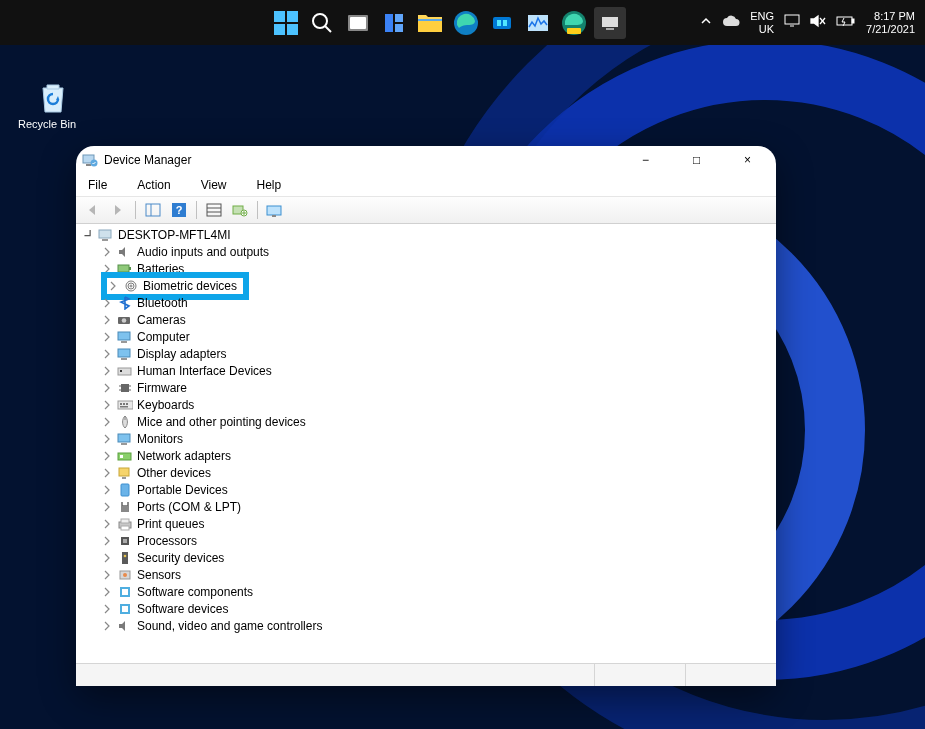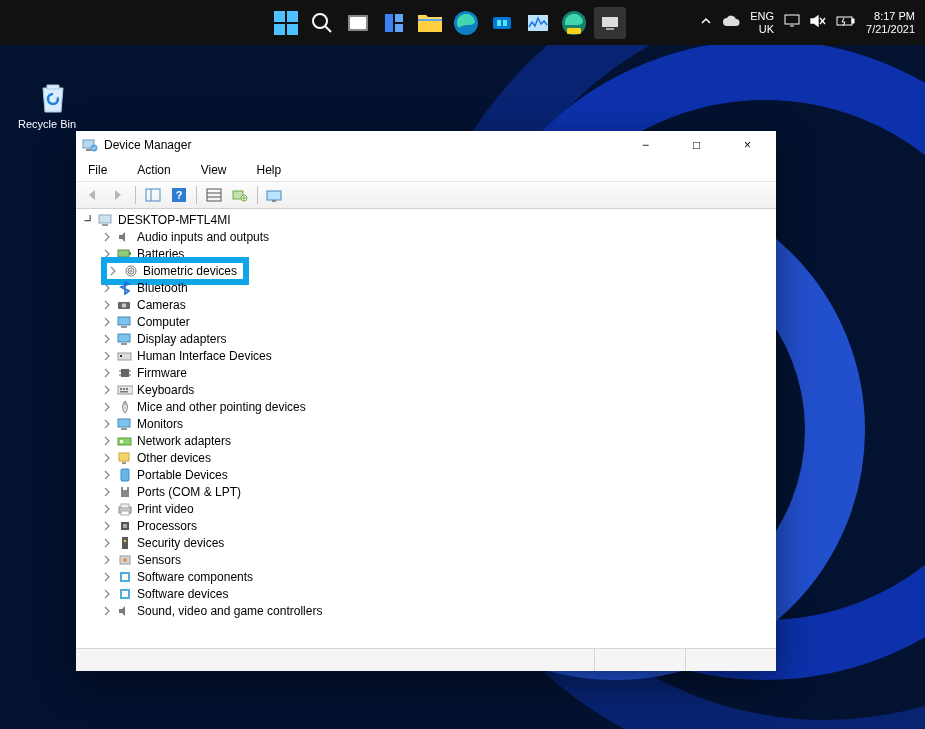--- a/index.html
+++ b/index.html
@@ -77,30 +77,31 @@
     }
     .desktop-icon .bin-icon {
       width: 40px;
       height: 40px;
       margin: 0 auto 2px;
     }
 
     .window {
       position: absolute;
       left: 76px;
-      top: 131px;
+      top: 146px;
       width: 700px;
       height: 540px;
       background: #fff;
       z-index: 5;
       box-shadow: 0 12px 36px rgba(0,0,0,0.45);
       display: flex;
       flex-direction: column;
       font-size: 12px;
       color: #000;
+      border-radius: 18px;
     }
     .titlebar {
       height: 28px;
       display: flex;
       align-items: center;
       padding: 0 6px;
       gap: 6px;
     }
     .title-ico { width: 16px; height: 16px; flex:0 0 16px;}
     .title-text { flex: 0 1 auto; font-weight: 400;}
@@ -678,21 +679,21 @@
                     <path d="M3 1 l4 4 l-4 4" fill="none" stroke="#888" stroke-width="1.2"></path>
                   </svg>
                 </span>
                 <span class="node-icon">
                   <svg width="16" height="14">
                     <rect x="2" y="5" width="12" height="6" fill="#c8c8c8" stroke="#888"></rect>
                     <rect x="4" y="2" width="8" height="4" fill="#eee" stroke="#aaa"></rect>
                     <rect x="4" y="9" width="8" height="4" fill="#fff" stroke="#aaa"></rect>
                   </svg>
                 </span>
-                <span>Print video</span>
+                <span>Print queues</span>
               </div>
             </li>
             <li>
               <div class="node">
                 <span class="expander">
                   <svg width="10" height="10" viewBox="0 0 10 10">
                     <path d="M3 1 l4 4 l-4 4" fill="none" stroke="#888" stroke-width="1.2"></path>
                   </svg>
                 </span>
                 <span class="node-icon">

